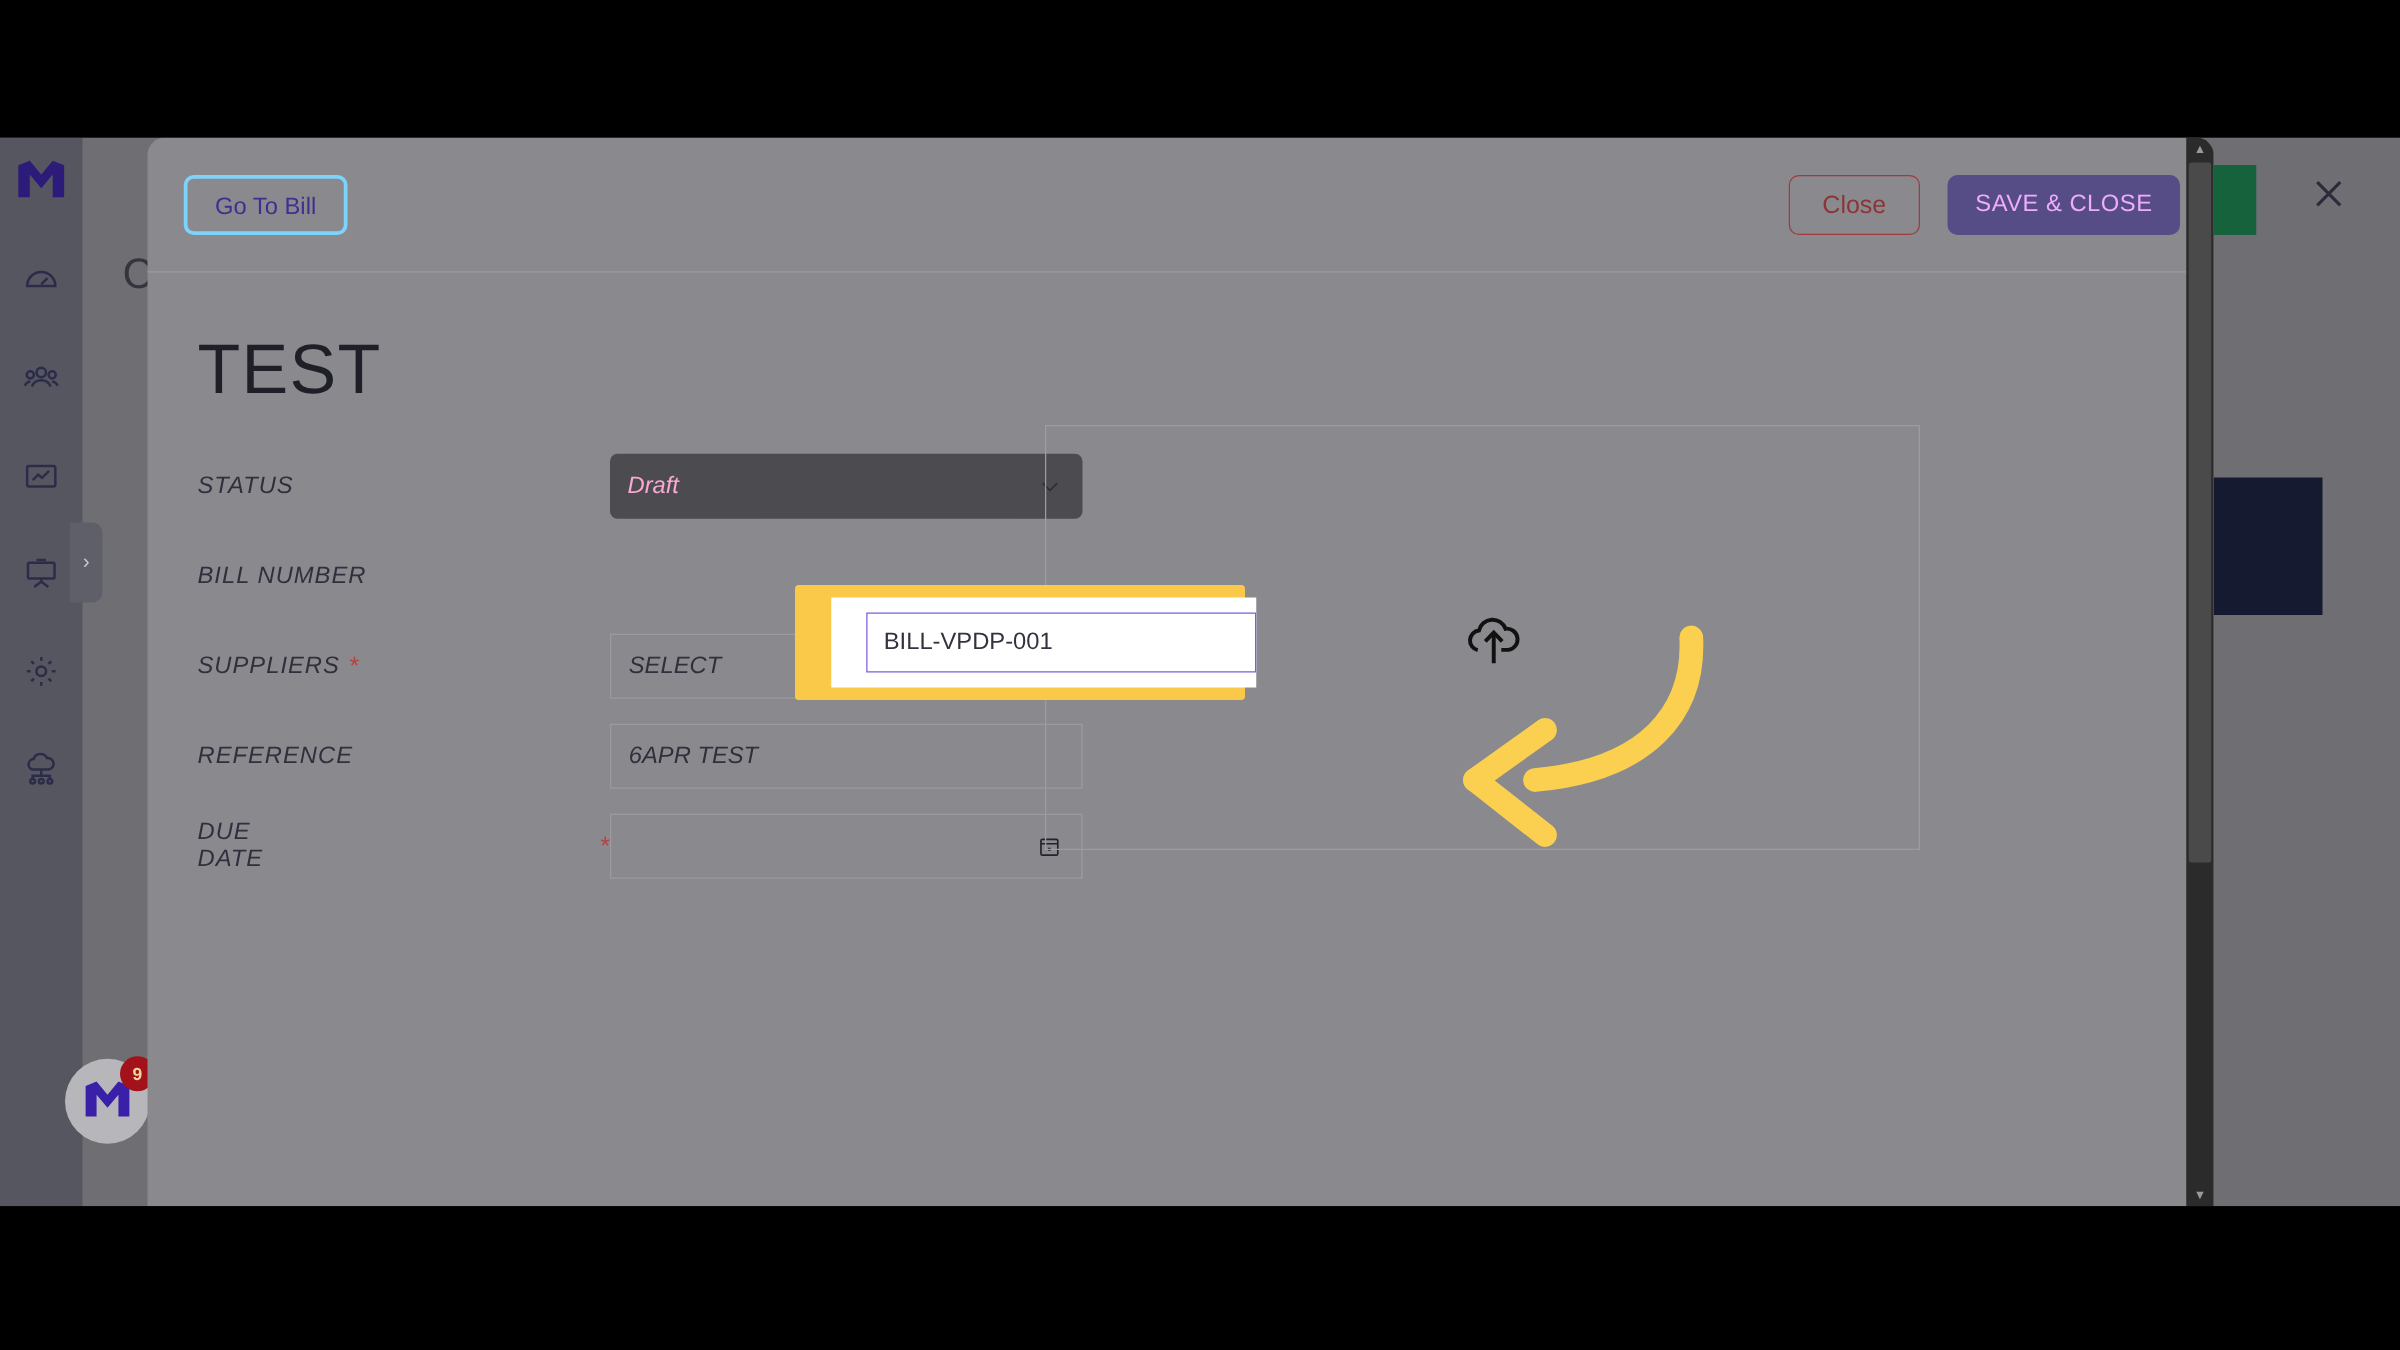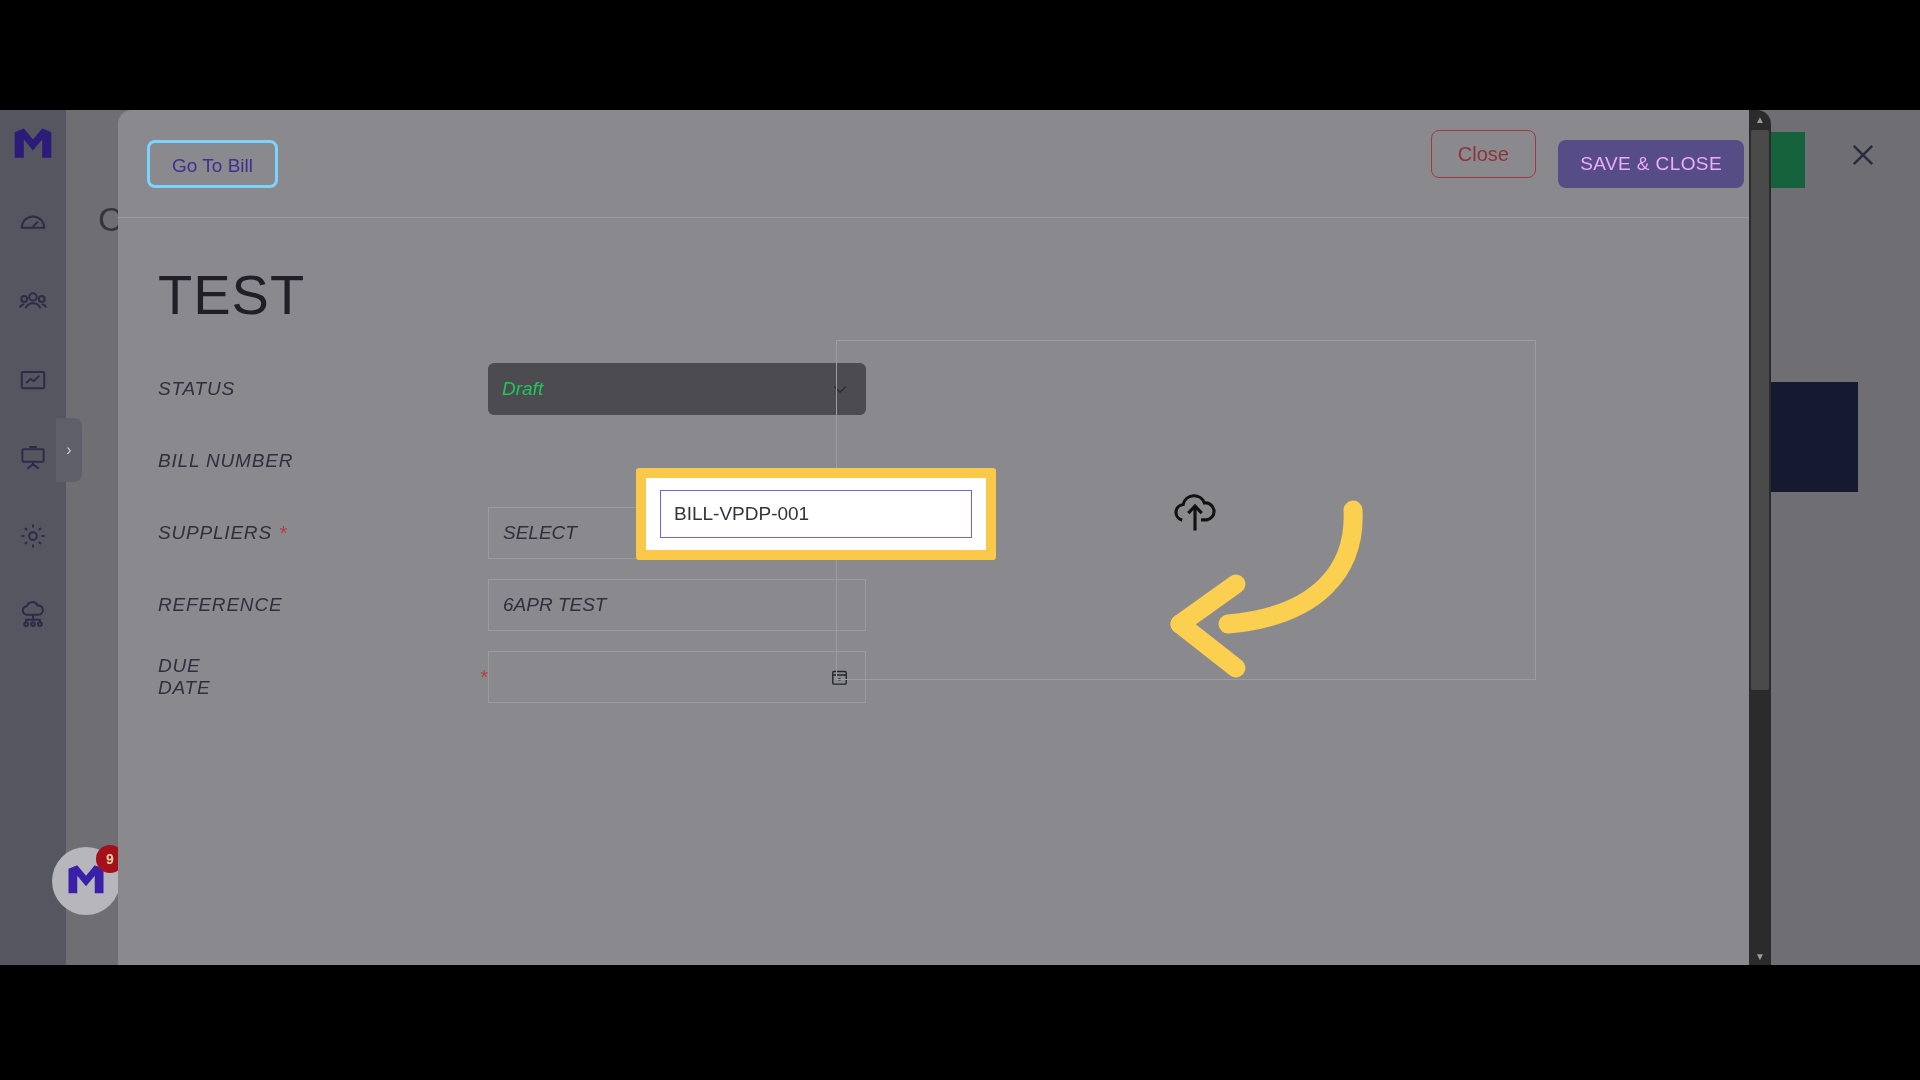--- a/index.html
+++ b/index.html
@@ -112,21 +112,21 @@
     height: 108px;
     border-bottom: 1px solid #9a9a9e;
   }
   .btn-goto {
     position: absolute; left: 29px; top: 30px;
     padding: 0 22px; height: 48px; line-height: 46px;
     border: 3px solid #7dd3fc; border-radius: 8px;
     color: #3f2f90; font-size: 19px; background: transparent;
   }
   .btn-close-outline {
-    position: absolute; right: 235px; top: 20px;
+    position: absolute; right: 235px; top: 30px;
     padding: 0 26px; height: 48px; line-height: 46px;
     border: 1px solid #a03a3c; border-radius: 8px;
     color: #8d3436; font-size: 20px; background: transparent;
   }
   .btn-save {
     position: absolute; right: 27px; top: 30px;
     padding: 0 22px; height: 48px; line-height: 48px;
     border: none; border-radius: 8px;
     background: #564c86; color: #f0abfc;
     font-size: 19px; letter-spacing: .4px;
@@ -156,21 +156,21 @@
   .field {
     position: relative;
     width: 378px; height: 52px;
     border: 1px solid #9b9b9f;
     display: flex; align-items: center;
     padding: 0 14px;
     font-size: 19px; color: #2f2f3d;
   }
   .field.dark {
     background: #4b4b50; border: none; border-radius: 6px;
-    color: #22c55e;
+    color: #f9a8d4;
   }
   .field .chev {
     position: absolute; right: 16px; top: 50%;
     transform: translateY(-50%);
     width: 20px; height: 20px; color: #3a3a48;
   }
   .field.dark .chev { color: #2d2d3a; }
   .field .cal {
     position: absolute; right: 16px; top: 50%;
     transform: translateY(-50%);
@@ -188,21 +188,21 @@
     left: 518px; top: 250px;
     width: 360px; height: 92px;
     background: #fbc94a;
     border-radius: 3px;
     padding: 10px;
     z-index: 6;
   }
   .highlight-inner {
     width: 100%; height: 100%;
     background: #fff;
-    display: flex; align-items: center; justify-content: center;
+    display: flex; align-items: center; justify-content: flex-end; margin-left: 19px;
   }
   .hl-input {
     width: 312px; height: 48px;
     border: 1px solid #7c5ddb;
     background: #fff;
     display: flex; align-items: center;
     padding: 0 13px;
     font-size: 19px; color: #33333f;
   }
 

